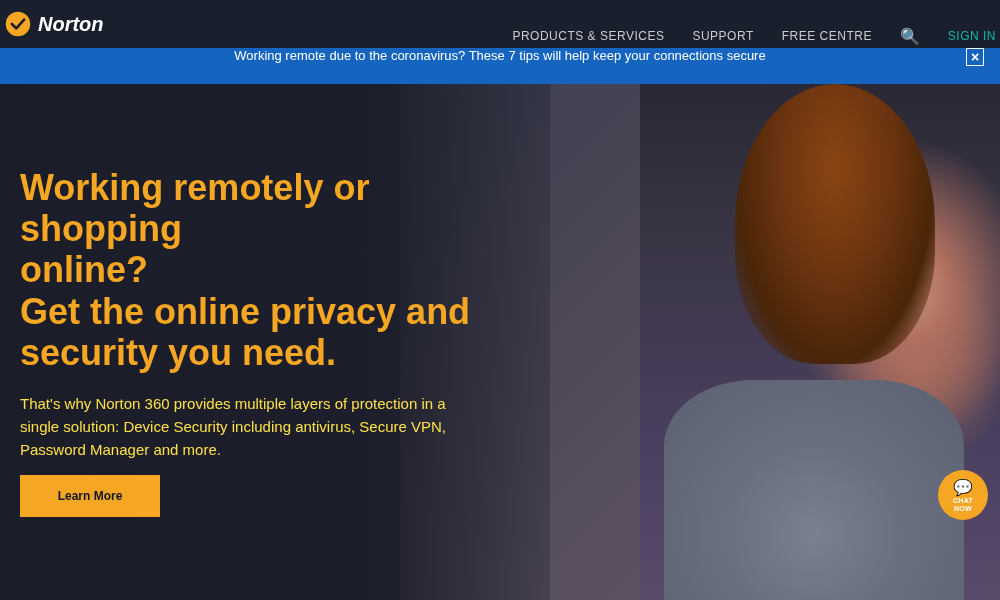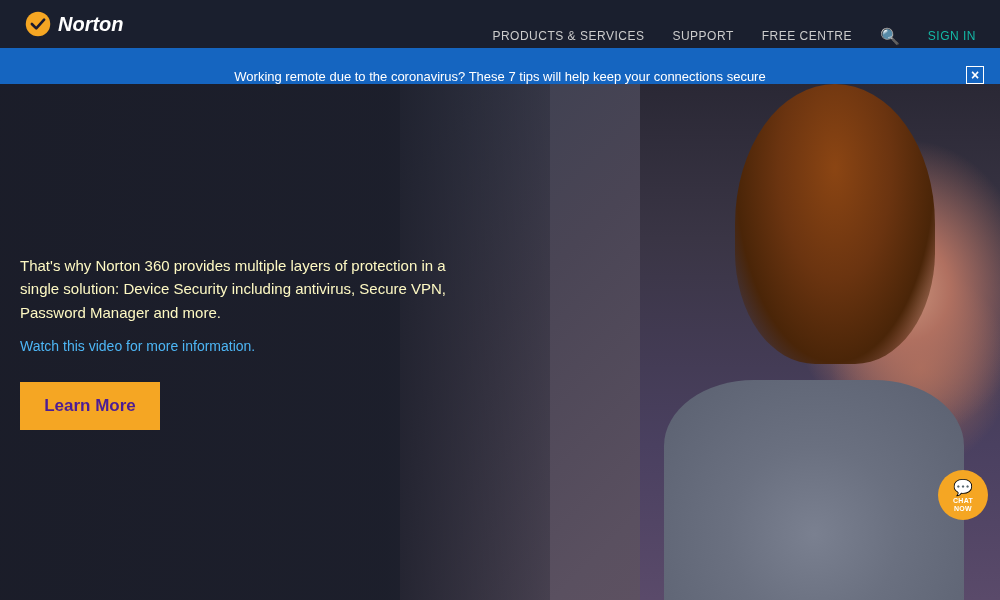--- a/index.html
+++ b/index.html
@@ -4,21 +4,21 @@
   <style>
     * { margin: 0; padding: 0; box-sizing: border-box; }
     body { font-family: Arial, sans-serif; width: 1000px; height: 600px; overflow: hidden; background: #1a1a2e; }
 
     
     .navbar {
       background: #1a1f2e;
       height: 48px;
       display: flex;
       align-items: center;
-      padding: 0 24px;
+      padding: 0 4px;
       gap: 30px;
     }
     .navbar-logo {
       display: flex;
       align-items: center;
       gap: 6px;
       margin-right: 10px;
     }
     .norton-icon {
       width: 28px;
@@ -55,21 +55,21 @@
       font-size: 12px;
       cursor: pointer;
       letter-spacing: 0.5px;
     }
 
     
     .alert-banner {
       background: #1565c0;
       height: 36px;
       display: flex;
-      align-items: flex-end;
+      align-items: flex-start;
       justify-content: center;
       position: relative;
     }
     .alert-text {
       color: #fff;
       font-size: 13px;
     }
     .alert-close {
       position: absolute;
       right: 16px;
@@ -158,41 +158,41 @@
 
     .hero-headline {
       color: #f5a623;
       font-size: 36px;
       font-weight: bold;
       line-height: 1.15;
       margin-bottom: 18px;
     }
 
     .hero-subtext {
-      color: #fef9c3;
+      color: #fde047;
       font-size: 15px;
       line-height: 1.55;
       margin-bottom: 14px;
       max-width: 460px;
     }
 
     .hero-video-link {
       color: #4db6f5;
       font-size: 14px;
       text-decoration: none;
       margin-bottom: 28px;
       cursor: pointer;
     }
 
     .hero-cta {
       background: #f5a623;
-      color: #4c1d95;
+      color: #0f172a;
       border: none;
       padding: 14px 12px;
-      font-size: 17px;
+      font-size: 12px;
       font-weight: bold;
       cursor: pointer;
       width: 140px;
       text-align: center;
     }
 
     
     .chat-widget {
       position: absolute;
       right: 12px;
@@ -246,22 +246,24 @@
   <div class="alert-close">×</div>
 </div>
 
 <section class="hero">
   <div class="hero-bg">
     <div class="hero-person"></div>
   </div>
   <div class="hero-overlay"></div>
 
   <div class="hero-content">
+    <h1 class="hero-headline">
+      Working remotely or shopping<br>online?<br>Get the online privacy and<br>security you need.
+    </h1>
     <p class="hero-subtext">That's why Norton 360 provides multiple layers of protection in a single solution: Device Security including antivirus, Secure VPN, Password Manager and more.</p>
-    <a class="hero-video-link">Watch this video for more information.</a>
     <button class="hero-cta">Learn More</button>
   </div>
 
   <div class="chat-widget">
     <span class="chat-widget-icon">💬</span>
     <span class="chat-widget-label">CHAT<br>NOW</span>
   </div>
 </section>
 
 </body></html>

